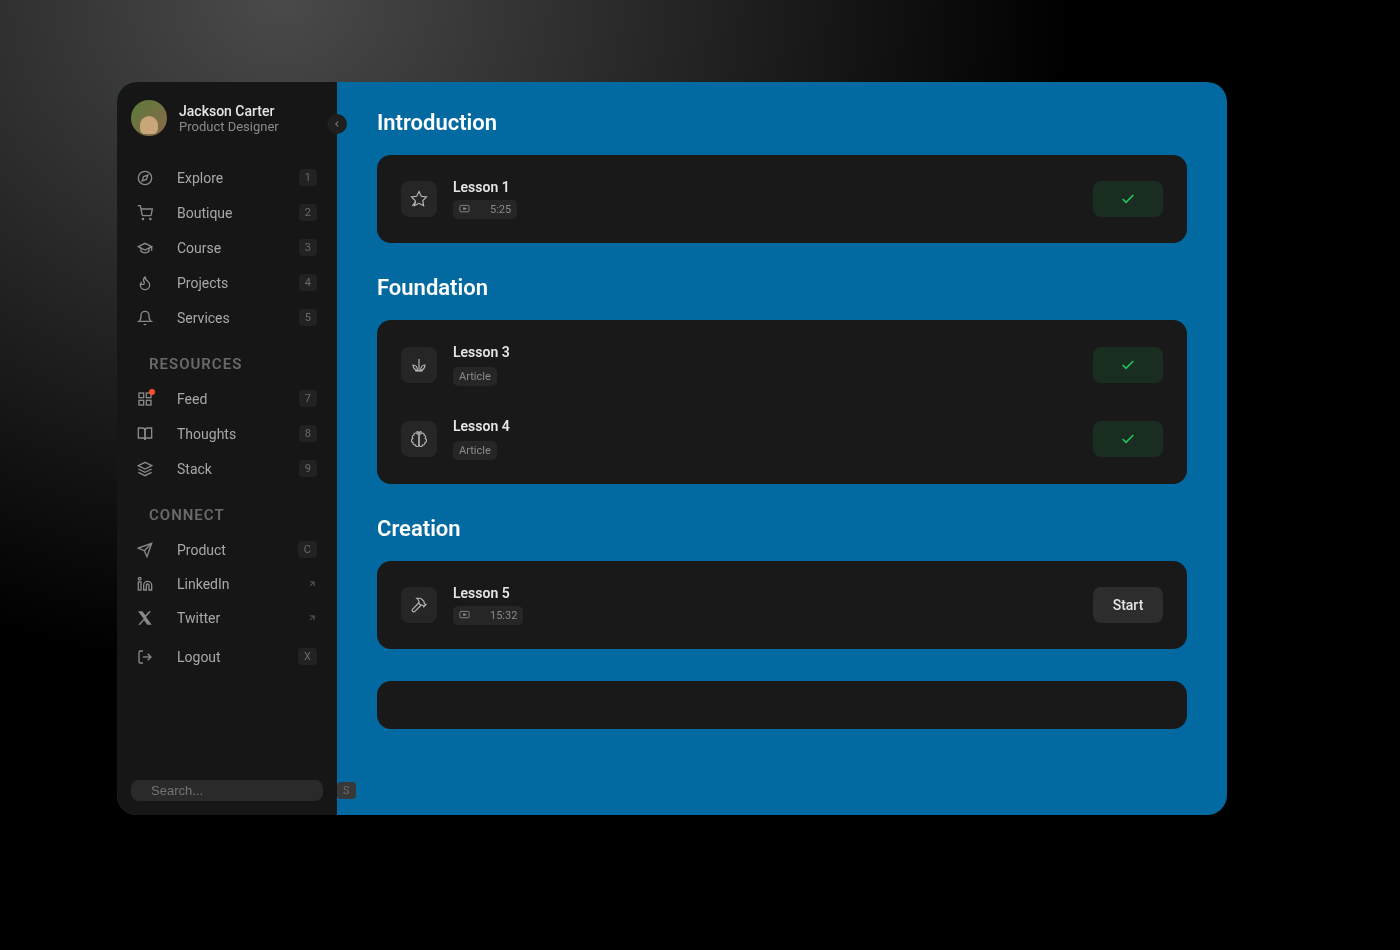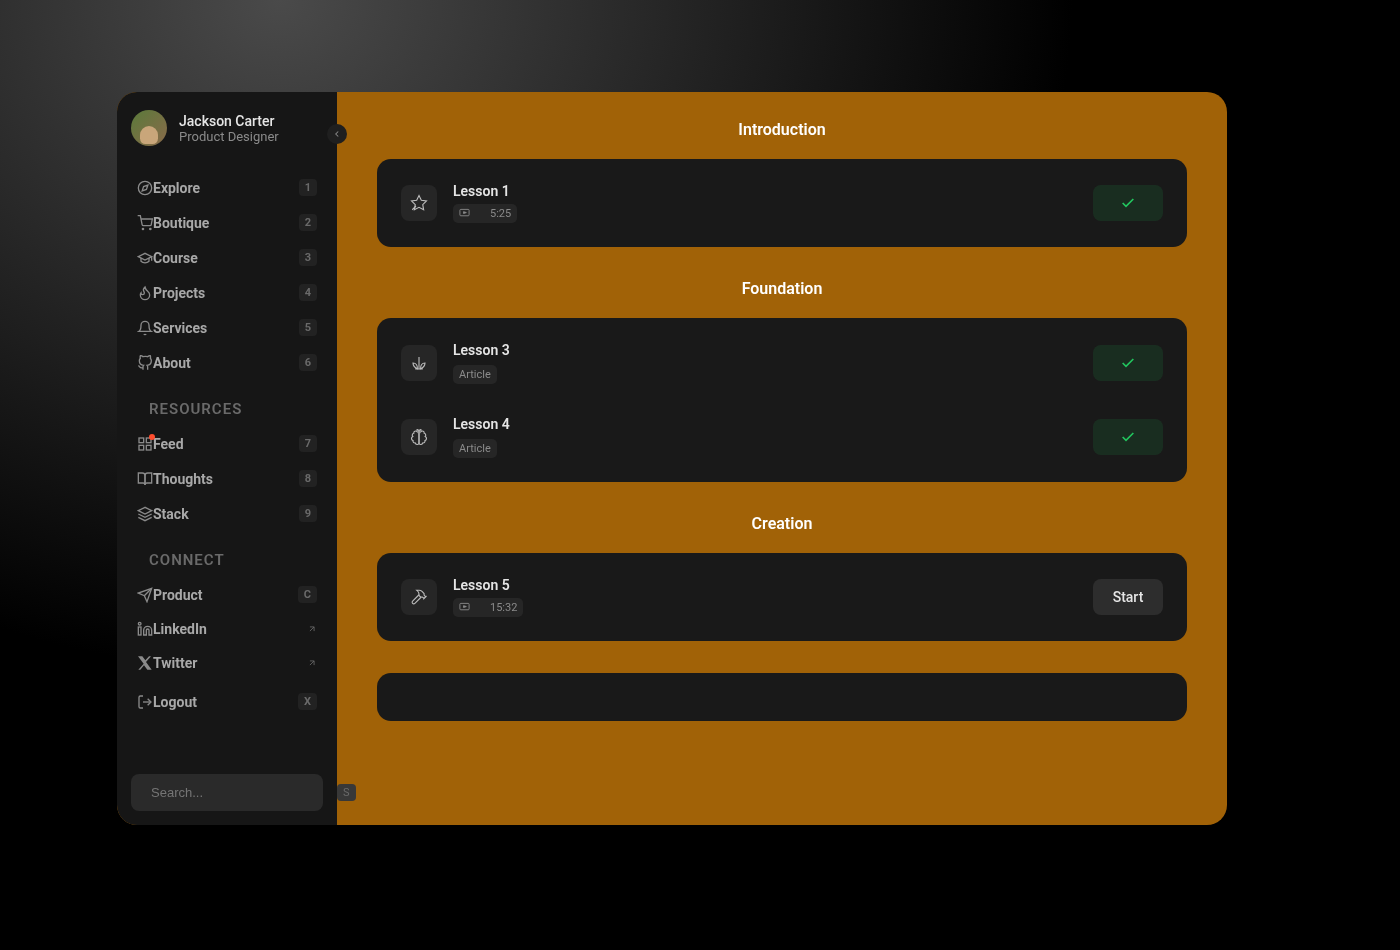--- a/index.html
+++ b/index.html
@@ -8,24 +8,24 @@
   background: radial-gradient(ellipse at 20% 0%, #4a4a4a 0%, #000 50%), radial-gradient(ellipse at 85% 60%, #2a2a2a 0%, #000 60%);
   background-color: #000;
   width: 1400px;
   height: 950px;
   overflow: hidden;
   position: relative;
 }
 .app {
   position: absolute;
   left: 117px;
-  top: 92px;
+  top: 82px;
   width: 1110px;
   height: 733px;
-  background: #a16207;
+  background: #0369a1;
   border-radius: 20px;
   display: flex;
   overflow: hidden;
 }
 .sidebar {
   width: 220px;
   background: #161616;
   padding: 18px 14px 14px;
   display: flex;
   flex-direction: column;
@@ -69,27 +69,26 @@
   height: 18px;
   background: #c9a67a;
   border-radius: 50% 50% 30% 30%;
 }
 .profile-text .name { color: #e5e5e5; font-size: 14px; font-weight: 500; }
 .profile-text .role { color: #8a8a8a; font-size: 13px; }
 .nav { list-style: none; }
 .nav-item {
   display: flex;
   align-items: center;
-  gap: 0;
+  gap: 24px;
   padding: 9px 6px;
   color: #a8a8a8;
   font-size: 14px;
   cursor: pointer;
   border-radius: 8px;
-  font-weight: bold;
 }
 .nav-icon { width: 16px; height: 16px; display: flex; align-items: center; justify-content: center; color: #8a8a8a; }
 .nav-icon.red-dot { position: relative; }
 .nav-icon.red-dot::after { content: ''; position: absolute; top: -2px; right: -2px; width: 6px; height: 6px; background: #ff4d2e; border-radius: 50%; }
 .nav-label { flex: 1; }
 .nav-key {
   font-size: 11px;
   color: #6a6a6a;
   background: #222;
   border-radius: 4px;
@@ -103,21 +102,21 @@
   font-size: 15px;
   letter-spacing: 1px;
   font-weight: 600;
   margin: 20px 18px 8px;
 }
 .logout-item { margin-top: 4px; }
 .search-box {
   margin-top: auto;
   background: #2a2a2a;
   border-radius: 8px;
-  padding: 10px 10px;
+  padding: 2px 10px;
   display: flex;
   gap: 10px;
 }
 .search-box input {
   background: transparent;
   border: none;
   outline: none;
   color: #a8a8a8;
   font-size: 13px;
   flex: 1;
@@ -129,24 +128,23 @@
   border-radius: 4px;
   padding: 2px 6px;
 }
 .content {
   flex: 1;
   padding: 28px 40px;
   overflow-y: hidden;
 }
 .section-title {
   color: #fff;
-  font-size: 16px;
+  font-size: 22px;
   font-weight: 600;
   margin-bottom: 20px;
-  text-align: center;
 }
 .section-block { margin-bottom: 32px; }
 .lessons-card {
   background: #191919;
   border-radius: 14px;
   padding: 10px;
 }
 .lesson-row {
   display: flex;
   align-items: center;
@@ -254,29 +252,20 @@
         </li>
         <li class="nav-item">
           <span class="nav-icon">
             <svg width="16" height="16" viewBox="0 0 24 24" fill="none" stroke="currentColor" stroke-width="2">
               <path d="M6 8a6 6 0 0 1 12 0c0 7 3 9 3 9H3s3-2 3-9"></path>
               <path d="M10.3 21a1.94 1.94 0 0 0 3.4 0"></path>
             </svg>
           </span>
           <span class="nav-label">Services</span>
           <span class="nav-key">5</span>
-        </li>
-        <li class="nav-item">
-          <span class="nav-icon">
-            <svg width="16" height="16" viewBox="0 0 24 24" fill="none" stroke="currentColor" stroke-width="2">
-              <path d="M9 19c-5 1.5-5-2.5-7-3m14 6v-3.87a3.37 3.37 0 0 0-.94-2.61c3.14-.35 6.44-1.54 6.44-7A5.44 5.44 0 0 0 20 4.77 5.07 5.07 0 0 0 19.91 1S18.73.65 16 2.48a13.38 13.38 0 0 0-7 0C6.27.65 5.09 1 5.09 1A5.07 5.07 0 0 0 5 4.77a5.44 5.44 0 0 0-1.5 3.78c0 5.42 3.3 6.61 6.44 7A3.37 3.37 0 0 0 9 18.13V22"></path>
-            </svg>
-          </span>
-          <span class="nav-label">About</span>
-          <span class="nav-key">6</span>
         </li>
       </ul>
 
     <div class="section-header">RESOURCES</div>
     <ul class="nav" id="resources-nav">
         <li class="nav-item">
           <span class="nav-icon red-dot">
             <svg width="16" height="16" viewBox="0 0 24 24" fill="none" stroke="currentColor" stroke-width="2">
               <rect x="3" y="3" width="7" height="7"></rect>
               <rect x="14" y="3" width="7" height="7"></rect>

